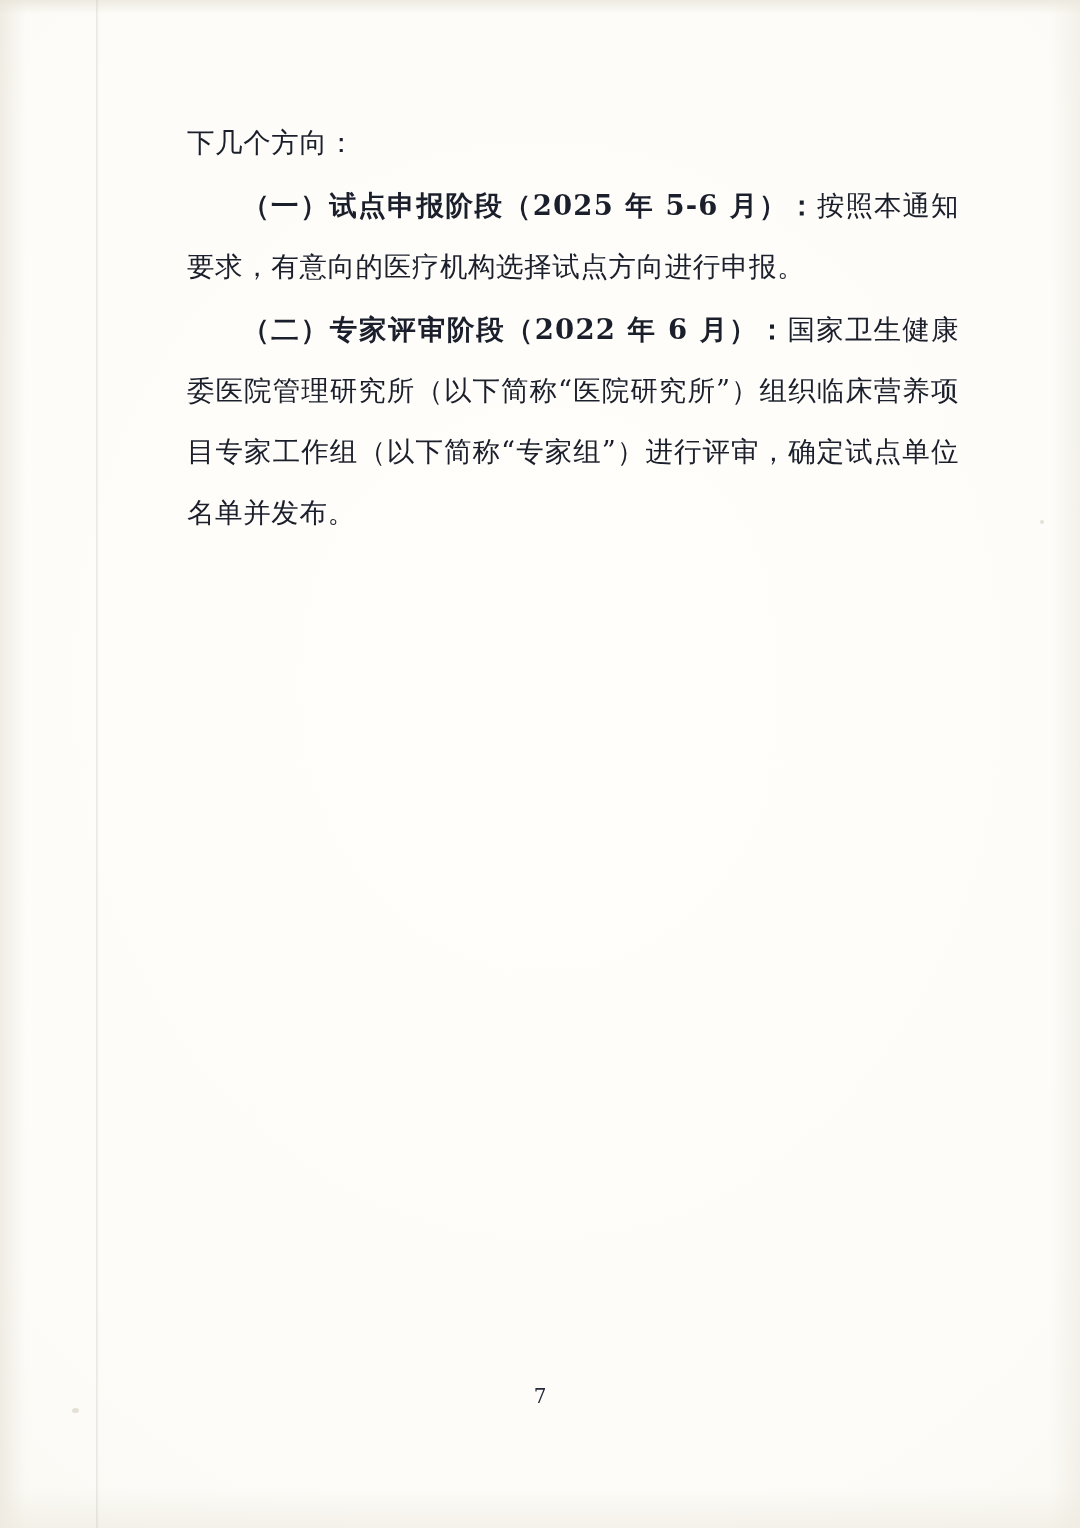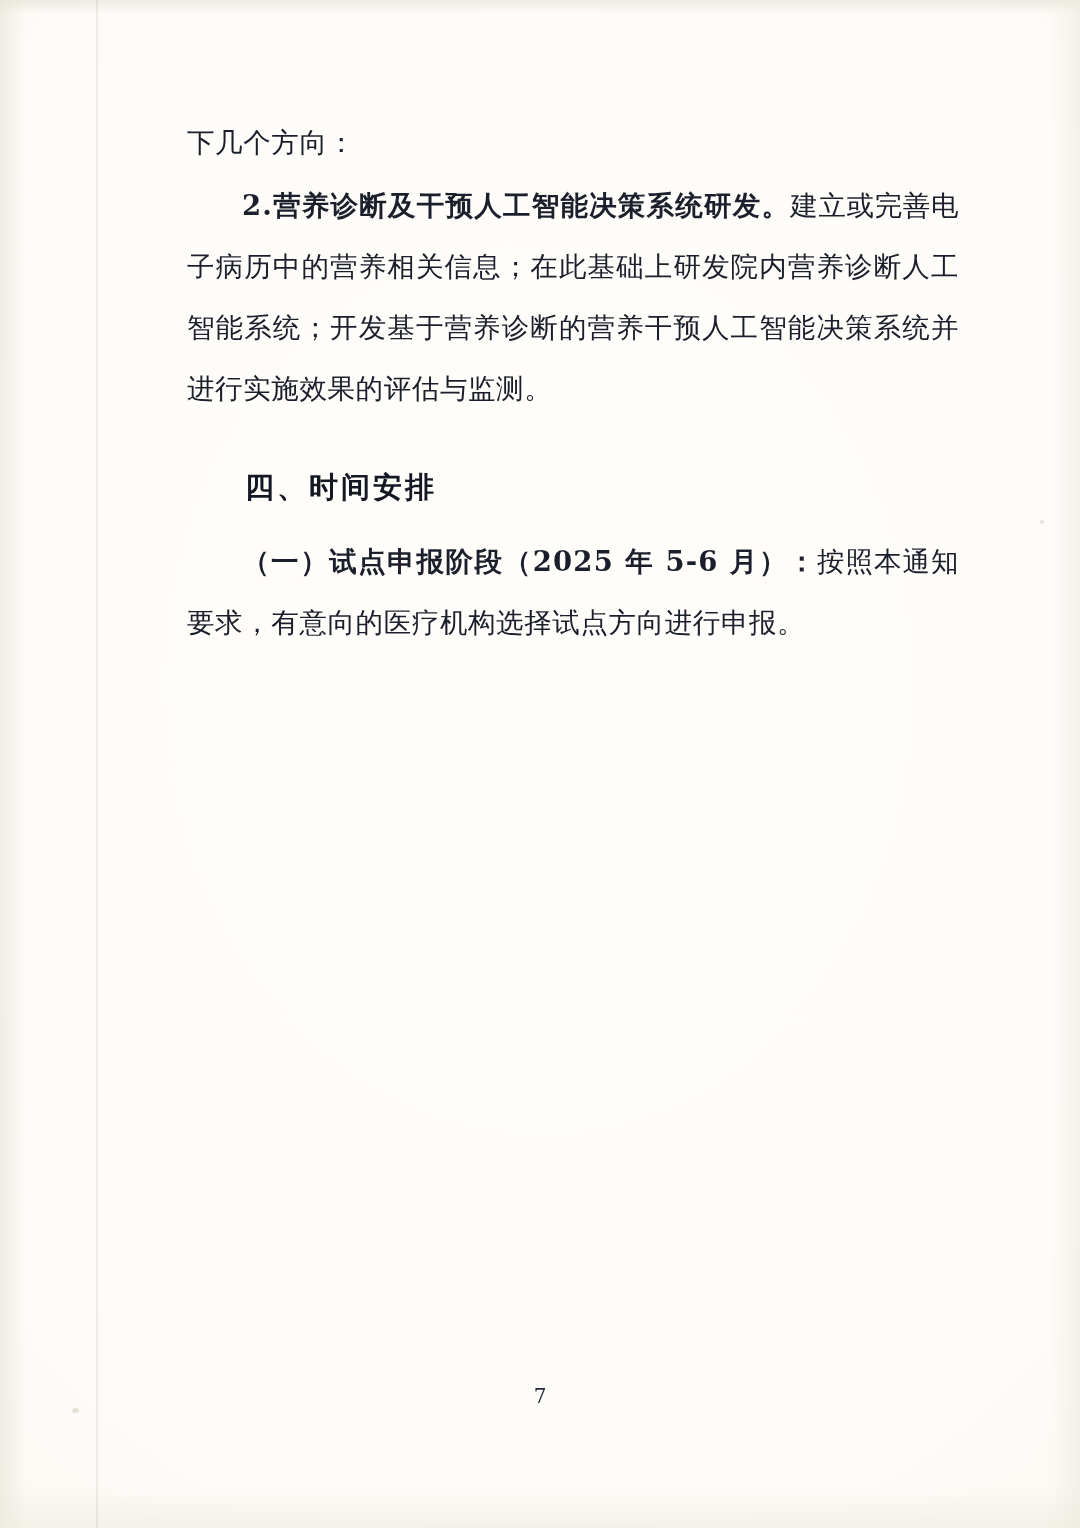--- a/index.html
+++ b/index.html
@@ -131,29 +131,28 @@
   <div class="speck" style="left:72px; top:1408px; width:7px; height:5px;"></div>
   <div class="speck" style="left:1040px; top:520px; width:4px; height:4px;"></div>
 
   <div class="content">
 
     <p class="noindent">
       <span>下几个方向：</span>
     </p>
 
 
-    <p class="indent">
-      <span class="bold-head">2.营养诊断及干预人工智能决策系统研发。</span><span>建立或完善电子病历中的营养相关信息；在此基础上研发院内营养诊断人工智能系统；开发基于营养诊断的营养干预人工智能决策系统并进行实施效果的评估与监测。</span>
-    </p>
 
 
-    <h2 class="section">四、时间安排</h2>
 
 
     <p class="indent">
       <span class="bold-head">（一）试点申报阶段（2025 年 5-6 月）：</span><span>按照本通知要求，有意向的医疗机构选择试点方向进行申报。</span>
     </p>
 
+    <p class="indent">
+      <span class="bold-head">（二）专家评审阶段（2022 年 6 月）：</span><span>国家卫生健康委医院管理研究所（以下简称“医院研究所”）组织临床营养项目专家工作组（以下简称“专家组”）进行评审，确定试点单位名单并发布。</span>
+    </p>
 
   </div>
 
   <div class="pagenum">7</div>
 </div>
 
 </body></html>

